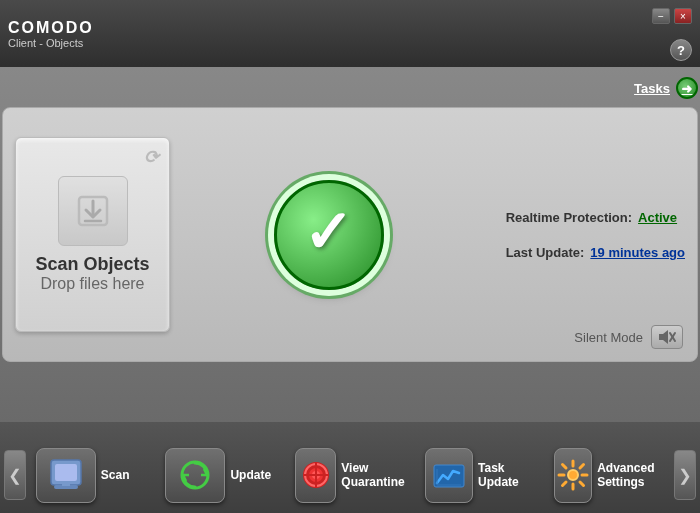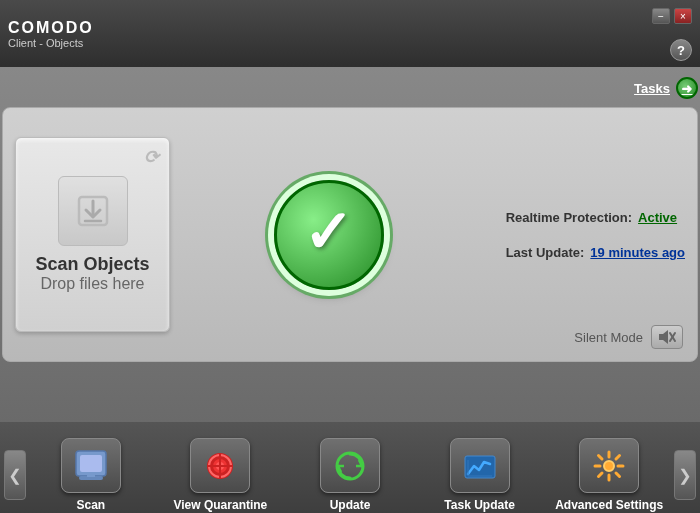--- a/index.html
+++ b/index.html
@@ -299,21 +299,21 @@
     .toolbar-items {
       display: flex;
       flex: 1;
       justify-content: space-around;
       align-items: center;
       height: 100%;
       padding: 8px 0;
     }
     .toolbar-item {
       display: flex;
-      flex-direction: column;
+      flex-direction: row;
       align-items: center;
       gap: 5px;
       cursor: pointer;
       width: 110px;
     }
     .toolbar-icon-box {
       width: 60px;
       height: 55px;
       background: linear-gradient(to bottom, #707070, #4a4a4a);
       border-radius: 8px;
@@ -422,42 +422,42 @@
           <rect x="6" y="28" width="24" height="4" rx="2" fill="#6688bb"></rect>
           <rect x="14" y="24" width="8" height="5" fill="#7799cc"></rect>
         </svg>
       </div>
       <span class="toolbar-label">Scan</span>
     </div>
 
     <div class="toolbar-item">
       <div class="toolbar-icon-box">
         <svg width="36" height="36" viewBox="0 0 36 36">
+          <circle cx="18" cy="18" r="13" fill="none" stroke="#44cc44" stroke-width="3"></circle>
+          <path d="M18 6 A12 12 0 0 1 30 18" fill="none" stroke="#44cc44" stroke-width="3" stroke-linecap="round"></path>
+          <polyline points="27,12 30,18 24,18" fill="none" stroke="#44cc44" stroke-width="2.5" stroke-linejoin="round"></polyline>
+          <path d="M18 30 A12 12 0 0 1 6 18" fill="none" stroke="#44cc44" stroke-width="3" stroke-linecap="round"></path>
+          <polyline points="9,24 6,18 12,18" fill="none" stroke="#44cc44" stroke-width="2.5" stroke-linejoin="round"></polyline>
+        </svg>
+      </div>
+      <span class="toolbar-label">Update</span>
+    </div>
+
+    <div class="toolbar-item">
+      <div class="toolbar-icon-box">
+        <svg width="36" height="36" viewBox="0 0 36 36">
           <circle cx="18" cy="18" r="13" fill="#cc2222"></circle>
           <circle cx="18" cy="18" r="11" fill="none" stroke="#ff6666" stroke-width="2"></circle>
           <circle cx="18" cy="18" r="7" fill="#ee3333"></circle>
           <circle cx="18" cy="18" r="4" fill="#ff5555"></circle>
           <line x1="18" y1="5" x2="18" y2="31" stroke="#cc2222" stroke-width="2"></line>
           <line x1="5" y1="18" x2="31" y2="18" stroke="#cc2222" stroke-width="2"></line>
         </svg>
       </div>
       <span class="toolbar-label">View Quarantine</span>
-    </div>
-
-    <div class="toolbar-item">
-      <div class="toolbar-icon-box">
-        <svg width="36" height="36" viewBox="0 0 36 36">
-          <circle cx="18" cy="18" r="13" fill="none" stroke="#44cc44" stroke-width="3"></circle>
-          <path d="M18 6 A12 12 0 0 1 30 18" fill="none" stroke="#44cc44" stroke-width="3" stroke-linecap="round"></path>
-          <polyline points="27,12 30,18 24,18" fill="none" stroke="#44cc44" stroke-width="2.5" stroke-linejoin="round"></polyline>
-          <path d="M18 30 A12 12 0 0 1 6 18" fill="none" stroke="#44cc44" stroke-width="3" stroke-linecap="round"></path>
-          <polyline points="9,24 6,18 12,18" fill="none" stroke="#44cc44" stroke-width="2.5" stroke-linejoin="round"></polyline>
-        </svg>
-      </div>
-      <span class="toolbar-label">Update</span>
     </div>
 
     <div class="toolbar-item">
       <div class="toolbar-icon-box">
         <svg width="36" height="36" viewBox="0 0 36 36">
           <rect x="3" y="8" width="30" height="22" rx="2" fill="#2266aa" stroke="#4488cc" stroke-width="1"></rect>
           <polyline points="6,26 12,18 17,22 22,14 28,16" fill="none" stroke="#44aaff" stroke-width="2.5" stroke-linejoin="round" stroke-linecap="round"></polyline>
           <line x1="6" y1="28" x2="30" y2="28" stroke="#3377bb" stroke-width="1"></line>
           <line x1="6" y1="12" x2="6" y2="28" stroke="#3377bb" stroke-width="1"></line>
         </svg>

